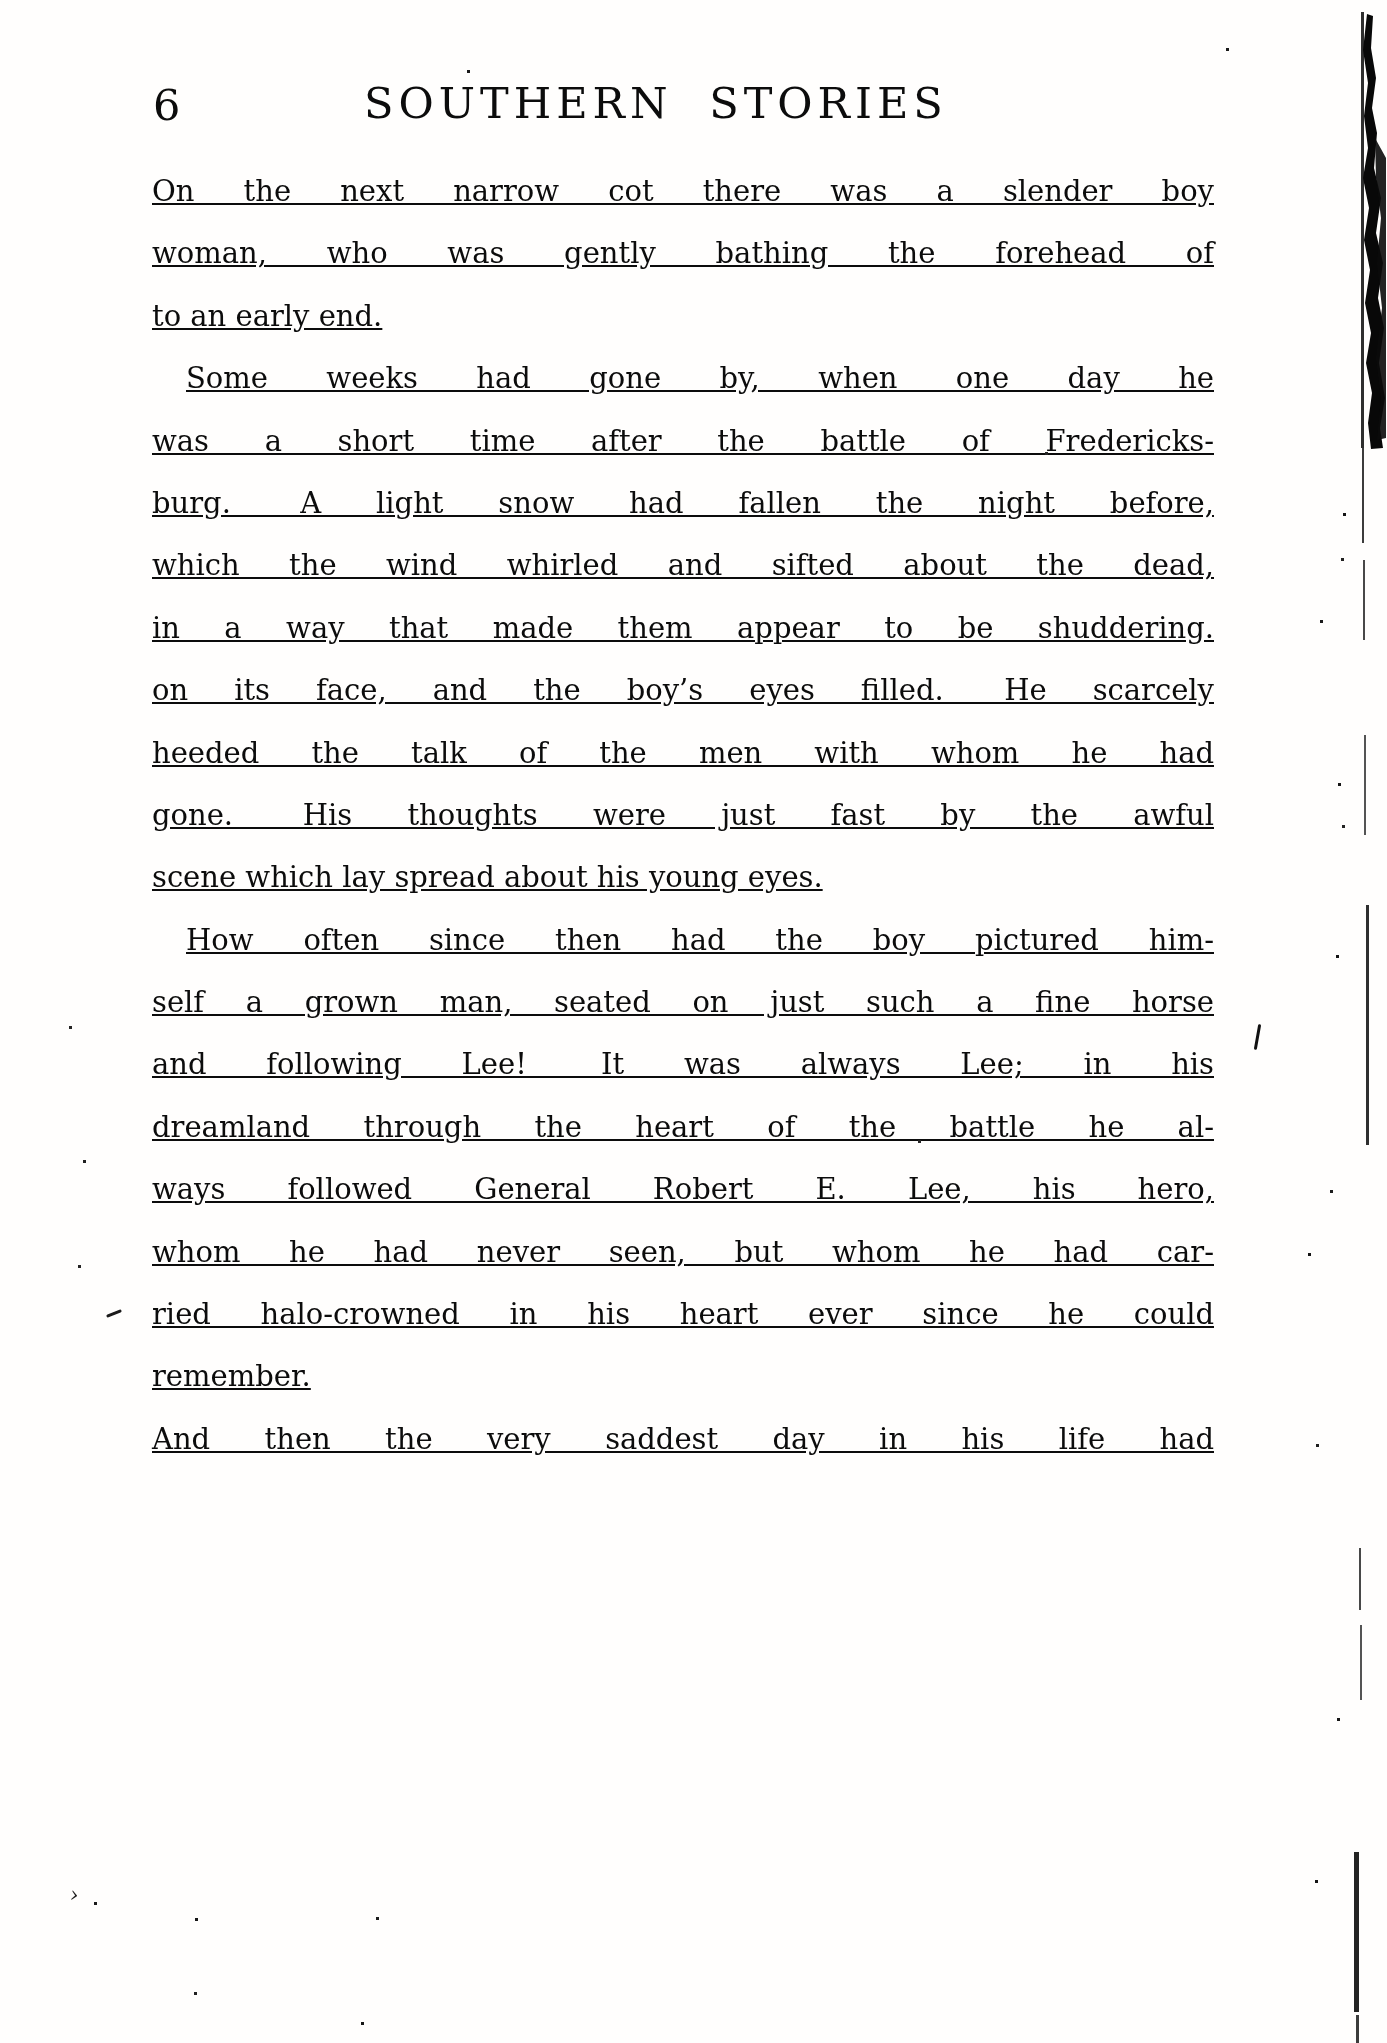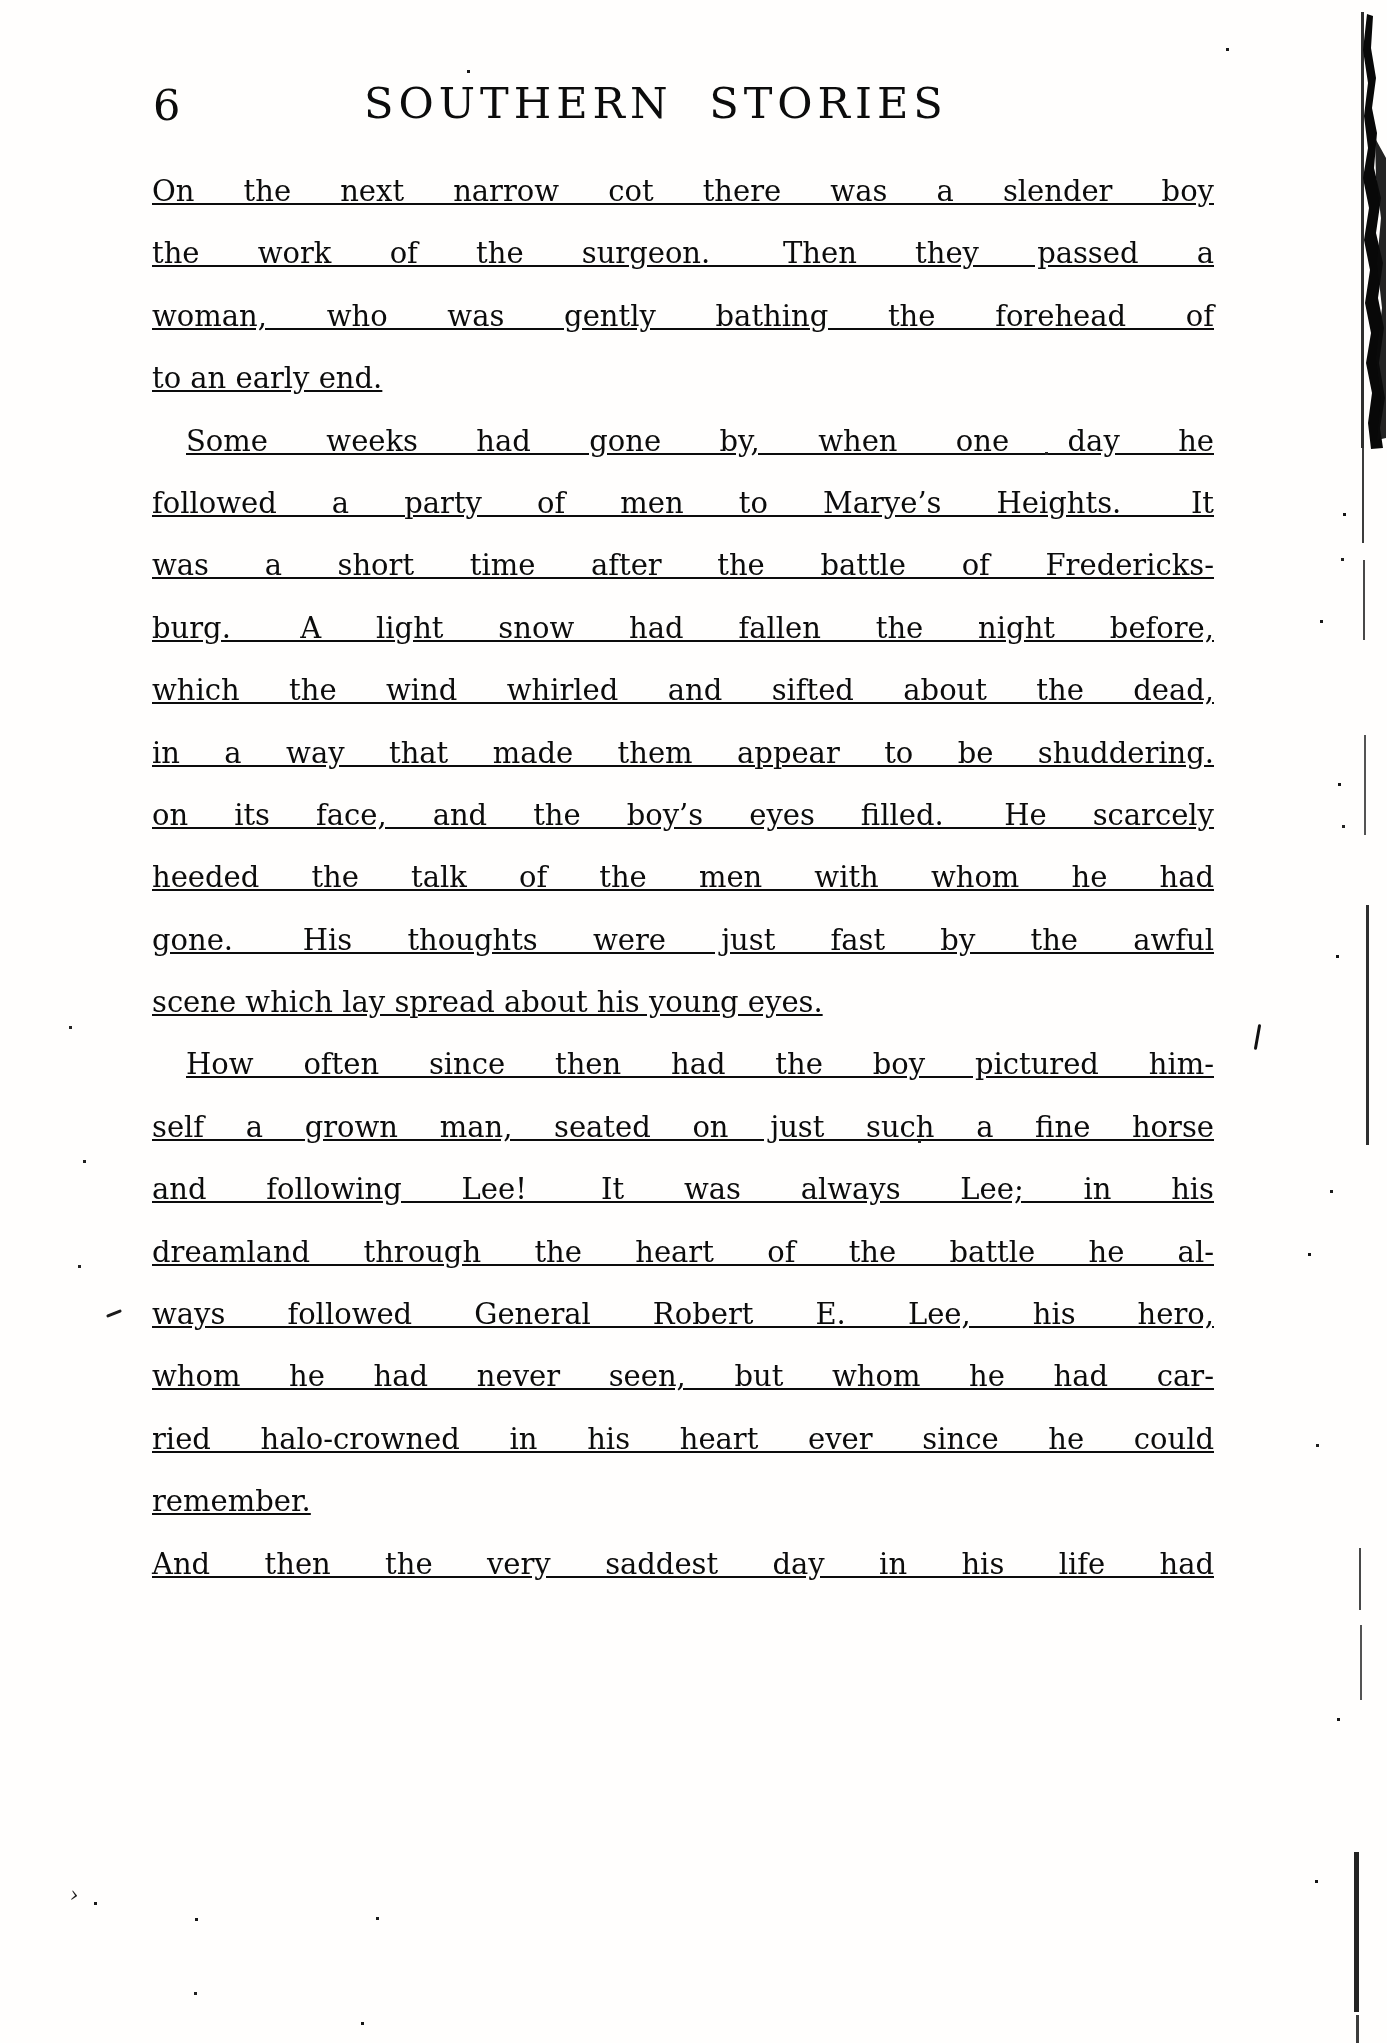--- a/index.html
+++ b/index.html
@@ -86,25 +86,23 @@
 </head>
 <body>
 
 <div class="page">
 
   <div class="folio">6</div>
   <div class="running-title">SOUTHERN STORIES</div>
 
   <div class="textblock">
     <div class="ln">On the next narrow cot there was a slender boy</div>
-    <div class="ln">the work of the surgeon.  Then they passed a</div>
     <div class="ln">woman, who was gently bathing the forehead of</div>
     <div class="ln end">to an early end.</div>
     <div class="ln ind">Some weeks had gone by, when one day he</div>
-    <div class="ln">followed a party of men to Marye’s Heights.  It</div>
     <div class="ln">was a short time after the battle of Fredericks-</div>
     <div class="ln">burg.  A light snow had fallen the night before,</div>
     <div class="ln">which the wind whirled and sifted about the dead,</div>
     <div class="ln">in a way that made them appear to be shuddering.</div>
     <div class="ln">on its face, and the boy’s eyes filled.  He scarcely</div>
     <div class="ln">heeded the talk of the men with whom he had</div>
     <div class="ln">gone.  His thoughts were just fast by the awful</div>
     <div class="ln end">scene which lay spread about his young eyes.</div>
     <div class="ln ind">How often since then had the boy pictured him-</div>
     <div class="ln">self a grown man, seated on just such a fine horse</div>

